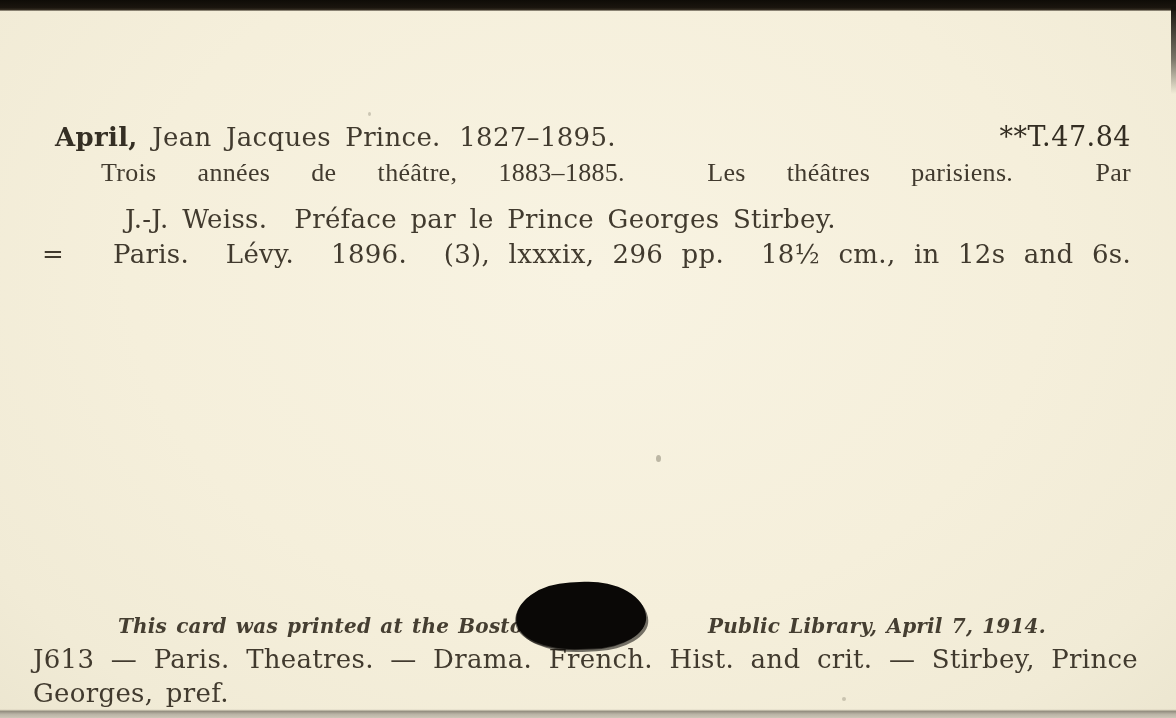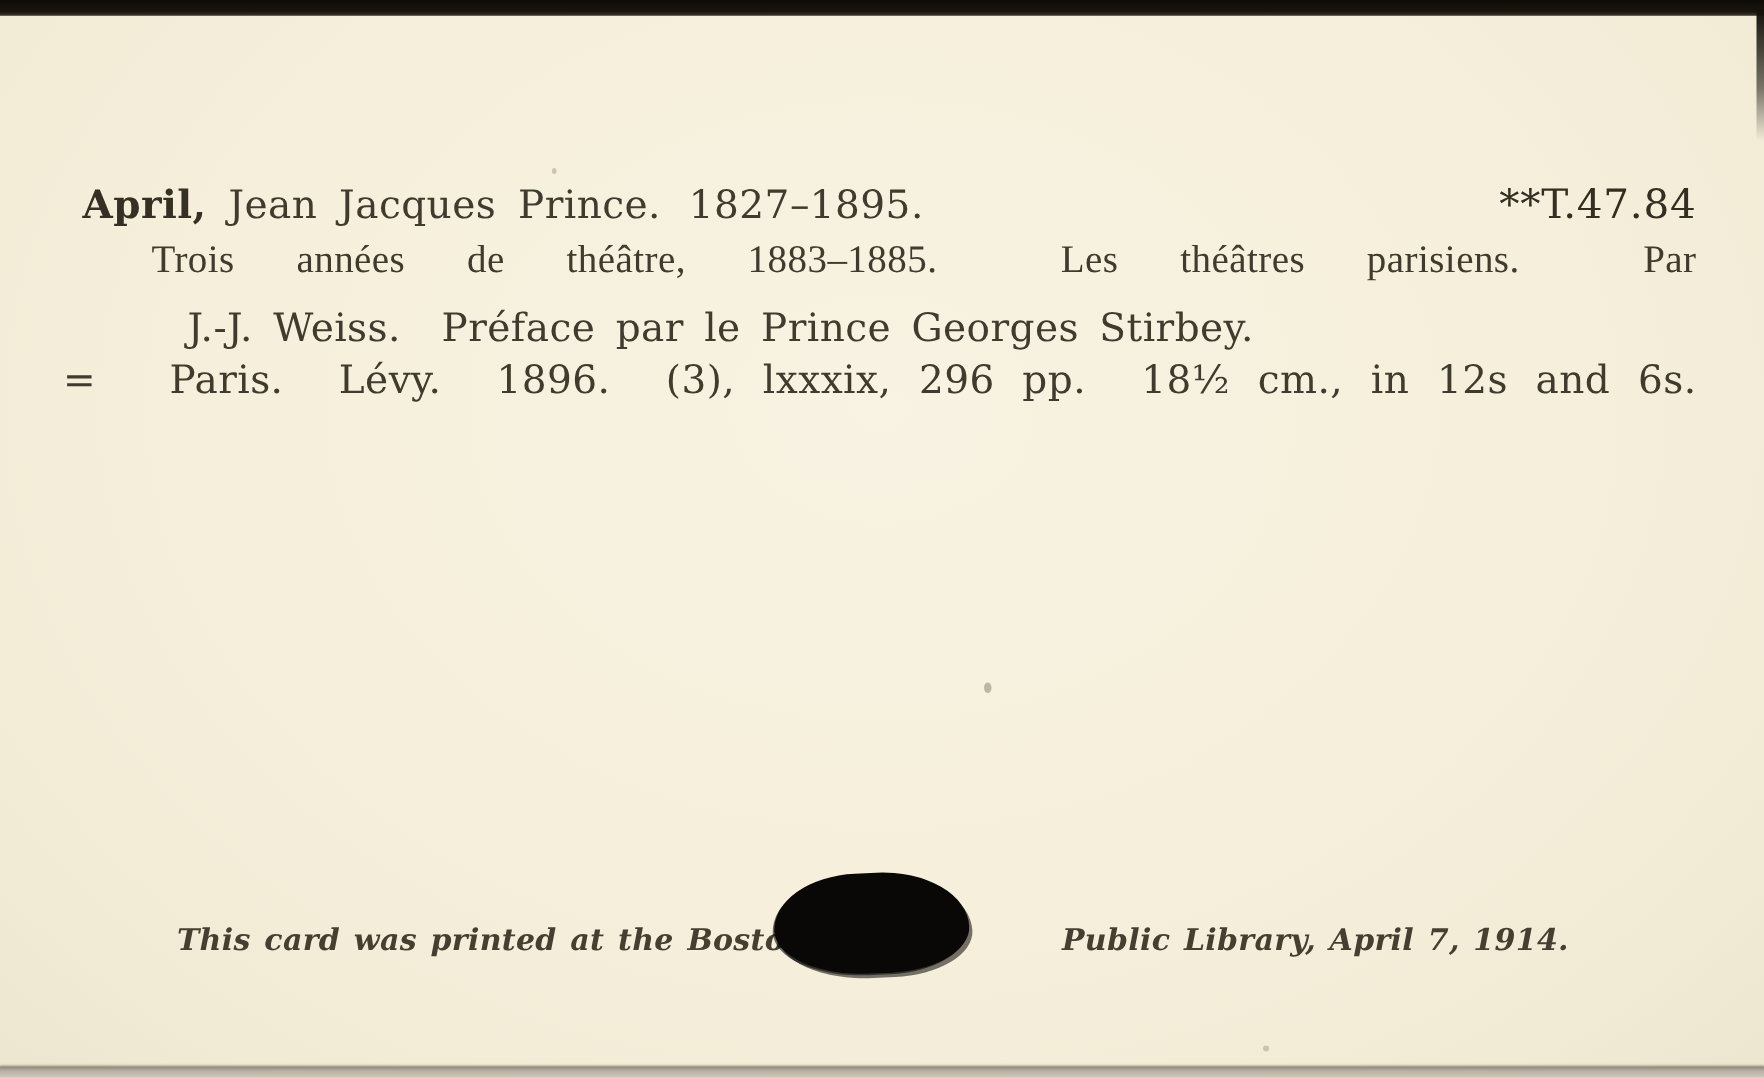--- a/index.html
+++ b/index.html
@@ -100,19 +100,23 @@
     <div class="line l4">
       <span class="eq">=</span>
       <span class="imprint-text">Paris.&nbsp; Lévy.&nbsp; 1896.&nbsp; (3), lxxxix, 296 pp.&nbsp; 18½ cm., in 12s and 6s.</span>
     </div>
   </div>
 
   <div class="note note-left">This card was printed at the Boston</div>
   <div class="blob"></div>
   <div class="note note-right">Public Library, April 7, 1914.</div>
 
+  <div class="tracings">
+    <div class="tr1">J613 — Paris. Theatres. — Drama. French. Hist. and crit. — Stirbey, Prince</div>
+    <div class="tr2">Georges, pref.</div>
+  </div>
 
   <span class="speck speck-a"></span>
   <span class="speck speck-b"></span>
   <span class="speck speck-c"></span>
 
   <div class="edge-bottom"></div>
 </div>
 
 </body></html>

